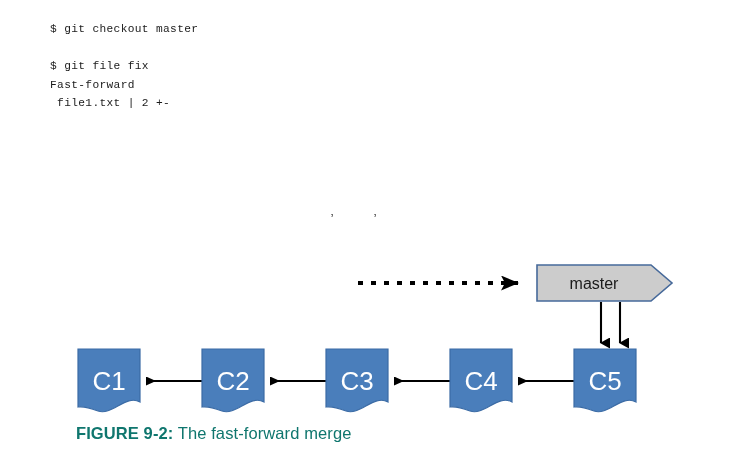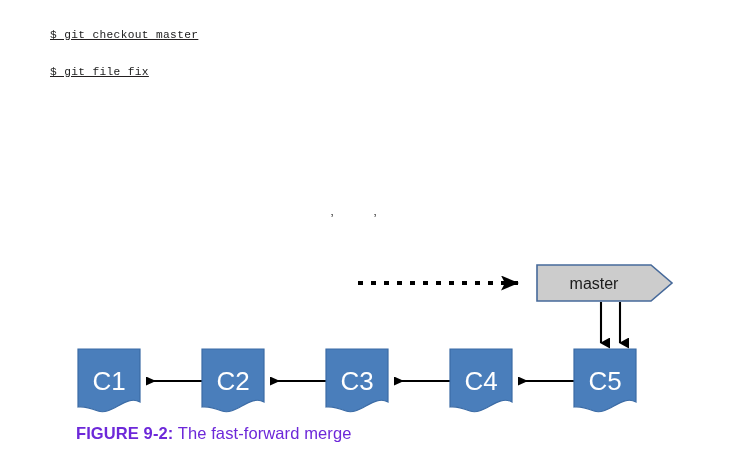--- a/index.html
+++ b/index.html
@@ -13,23 +13,22 @@
     position: relative;
     overflow: hidden;
     font-family: "Liberation Sans", sans-serif;
     color: #231f20;
   }
 
   
   #terminal-block {
     position: absolute;
     left: 50px;
-    top: 26px;
+    top: 20px;
     width: 520px;
-    text-decoration: underline;
   }
   .term-line {
     font-family: "Liberation Mono", "DejaVu Sans Mono", monospace;
     font-size: 11.2px;
     line-height: 18.5px;
     letter-spacing: 0.35px;
     color: #1a1a1a;
     white-space: pre;
   }
   .term-line.blank {
@@ -78,38 +77,40 @@
     font-size: 16px;
     fill: #1a1a1a;
   }
 
   
   #figure-caption {
     position: absolute;
     left: 76px;
     top: 424px;
     font-size: 16.5px;
-    color: #6d28d9;
+    color: #0f766e;
     white-space: nowrap;
     letter-spacing: 0.1px;
   }
   #figure-caption .cap-label {
     font-weight: bold;
   }
   #figure-caption .cap-text {
     font-weight: normal;
   }
 </style>
 </head>
 <body>
 
 <div id="terminal-block">
   <div class="term-line">$ git checkout master</div>
   <div class="term-line blank"></div>
   <div class="term-line">$ git file fix</div>
+  <div class="term-line">Fast-forward</div>
+  <div class="term-line"> file1.txt | 2 +-</div>
 </div>
 
 <div id="clipped-text-row">
   <div class="clip-inner">,     ,                                             c</div>
 </div>
 
 <div id="figure-diagram">
   <svg width="747" height="180" viewBox="0 0 747 180" xmlns="http://www.w3.org/2000/svg">
     <defs>
       <marker id="arrowLeft" markerWidth="11" markerHeight="9" refX="10" refY="4.5" orient="auto-start-reverse" markerUnits="userSpaceOnUse">

